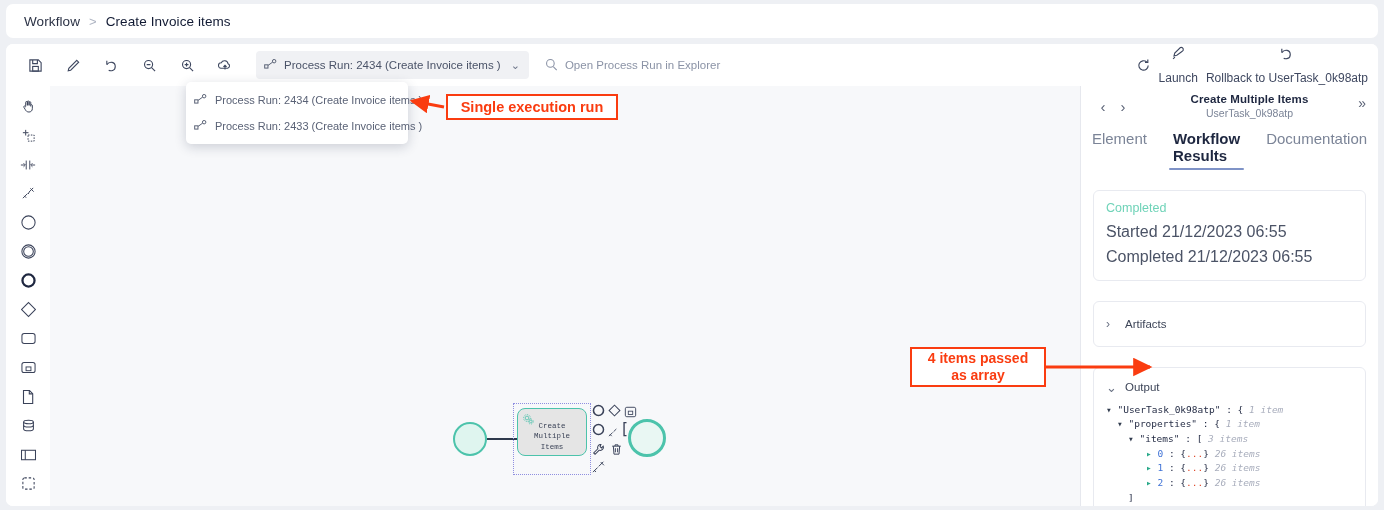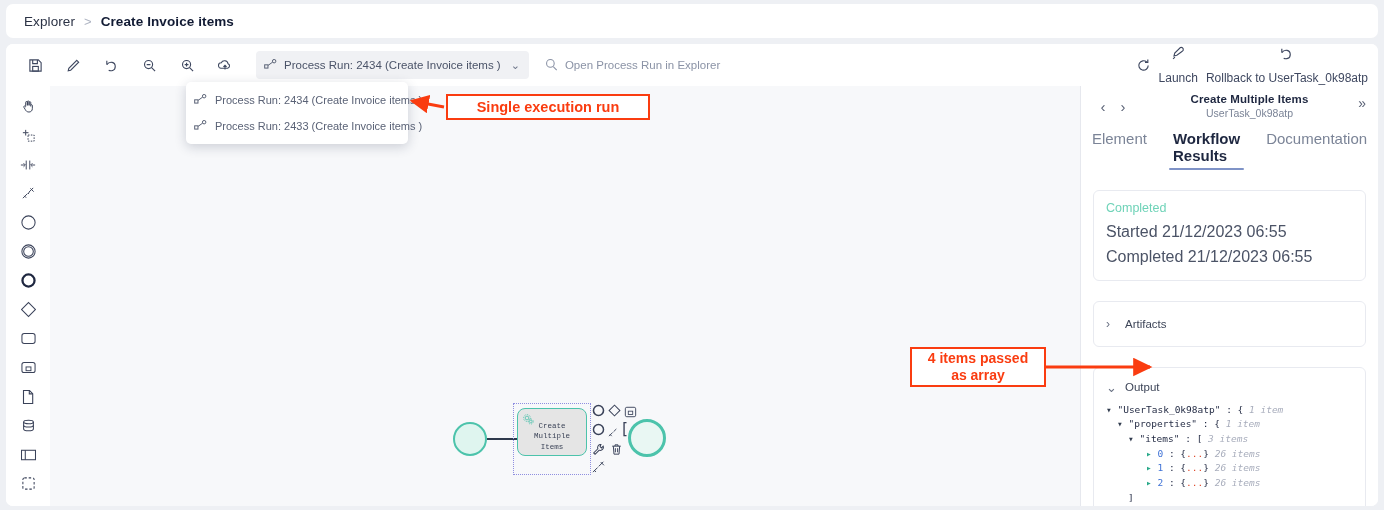--- a/index.html
+++ b/index.html
@@ -12,21 +12,21 @@
   .app { position: relative; width: 1384px; height: 510px; }
 
   
   .breadcrumb-bar {
     position: absolute; left: 6px; top: 4px; width: 1372px; height: 34px;
     background: #ffffff; border-radius: 7px;
     display: flex; align-items: center; padding-left: 18px; gap: 9px;
   }
   .bc-root { font-size: 13.5px; color: #2b3245; letter-spacing: .1px; }
   .bc-sep { font-size: 13px; color: #aeb4c2; }
-  .bc-current { font-size: 13.5px; color: #111a33; font-weight: bold; letter-spacing: .1px; }
+  .bc-current { font-size: 13.5px; color: #111a33; font-weight: normal; letter-spacing: .1px; }
 
   
   .shell {
     position: absolute; left: 6px; top: 44px; width: 1372px; height: 462px;
     background: #ffffff; border-radius: 7px; overflow: hidden;
   }
 
   
   .toolbar {
     position: absolute; left: 0; top: 0; width: 1372px; height: 42px;
@@ -172,31 +172,31 @@
   .jidx { color: #3f72d6; }
   .jcount { color: #a9aebd; font-style: italic; }
   .jdot { color: #e14b2d; }
 
   
   .ann {
     position: absolute; border: 2.5px solid #fa3c10; background: #ffffff;
     color: #fa3c10; font-weight: bold; text-align: center;
     display: flex; align-items: center; justify-content: center; z-index: 60;
   }
-  .ann1 { left: 446px; top: 94px; width: 204px; height: 26px; font-size: 14.5px; }
+  .ann1 { left: 446px; top: 94px; width: 172px; height: 26px; font-size: 14.5px; }
   .ann2 { left: 910px; top: 347px; width: 136px; height: 40px; font-size: 14px; line-height: 1.2; }
   .ann-svg { position: absolute; left: 0; top: 0; width: 1384px; height: 510px; z-index: 55; pointer-events: none; }
 </style>
 </head>
 <body>
 
 <div class="app">
 
   <div class="breadcrumb-bar">
-    <span class="bc-root">Explorer</span>
+    <span class="bc-root">Workflow</span>
     <span class="bc-sep">&gt;</span>
     <span class="bc-current">Create Invoice items</span>
   </div>
 
   <div class="shell">
 
     <div class="toolbar">
       <div class="tb-icon">
         <svg width="15" height="15" viewBox="0 0 16 16" fill="none" stroke="currentColor" stroke-width="1.2">
           <path d="M2 2h9l3 3v9H2z"></path>

